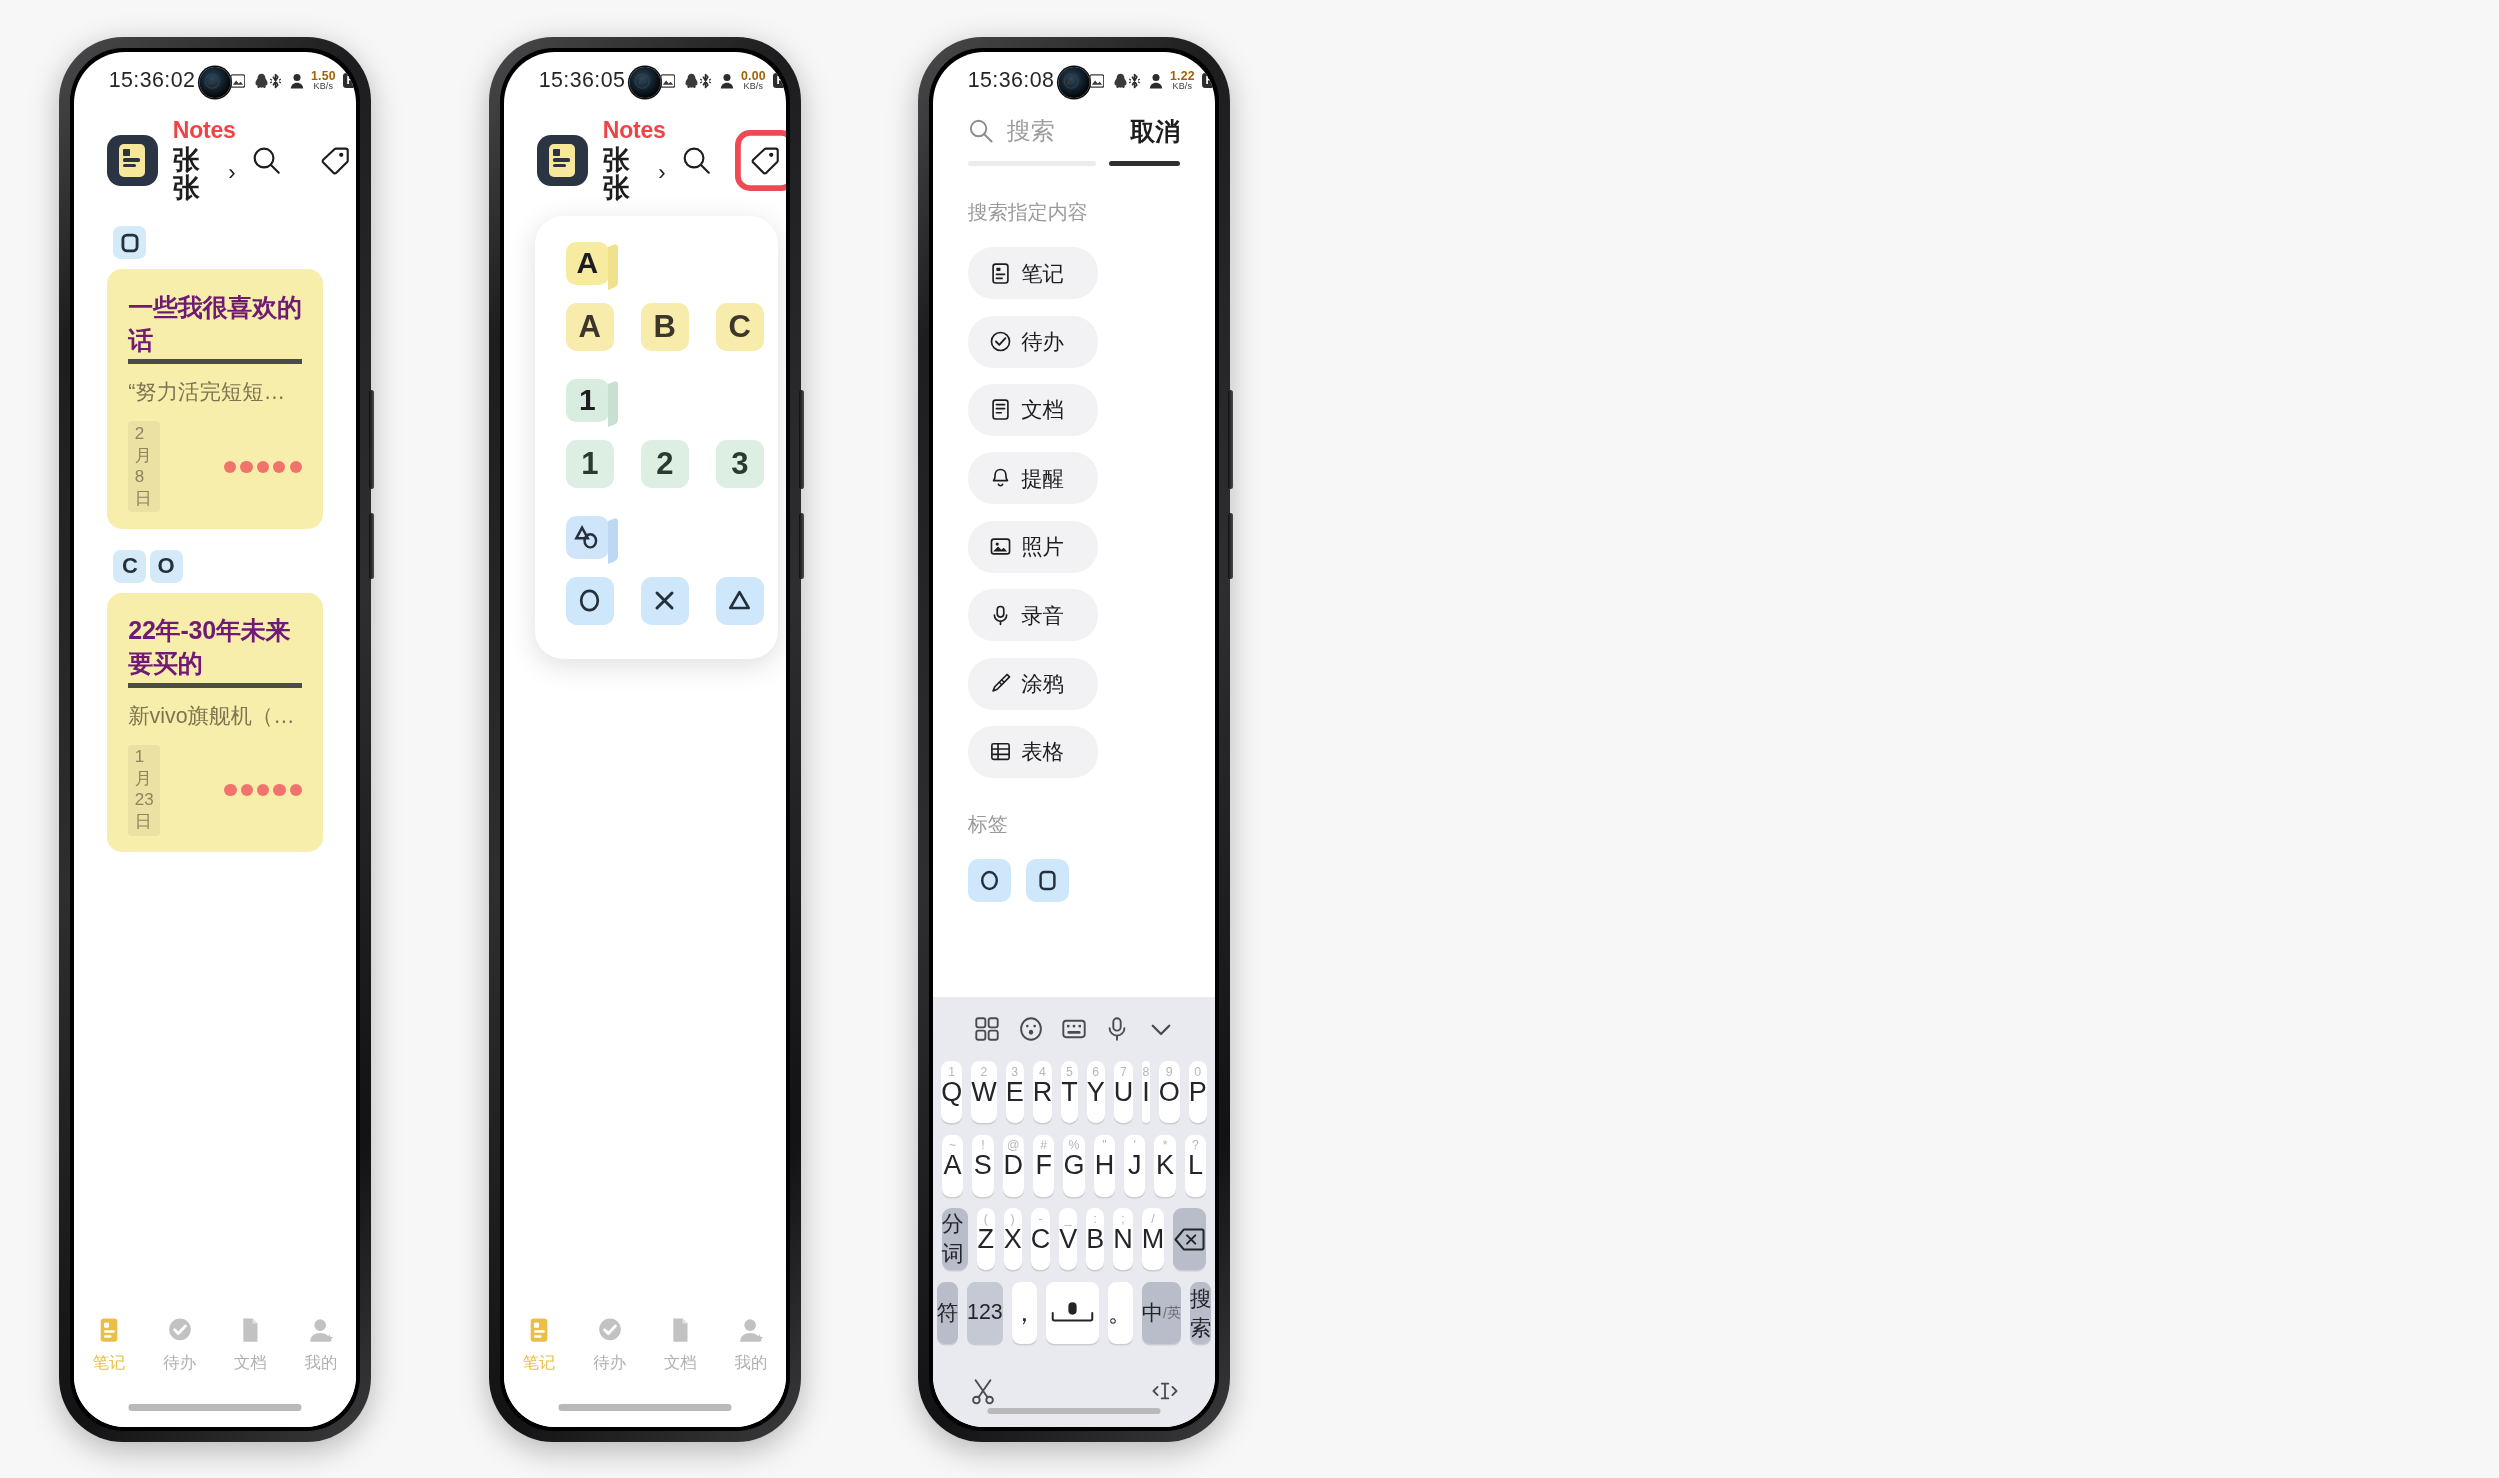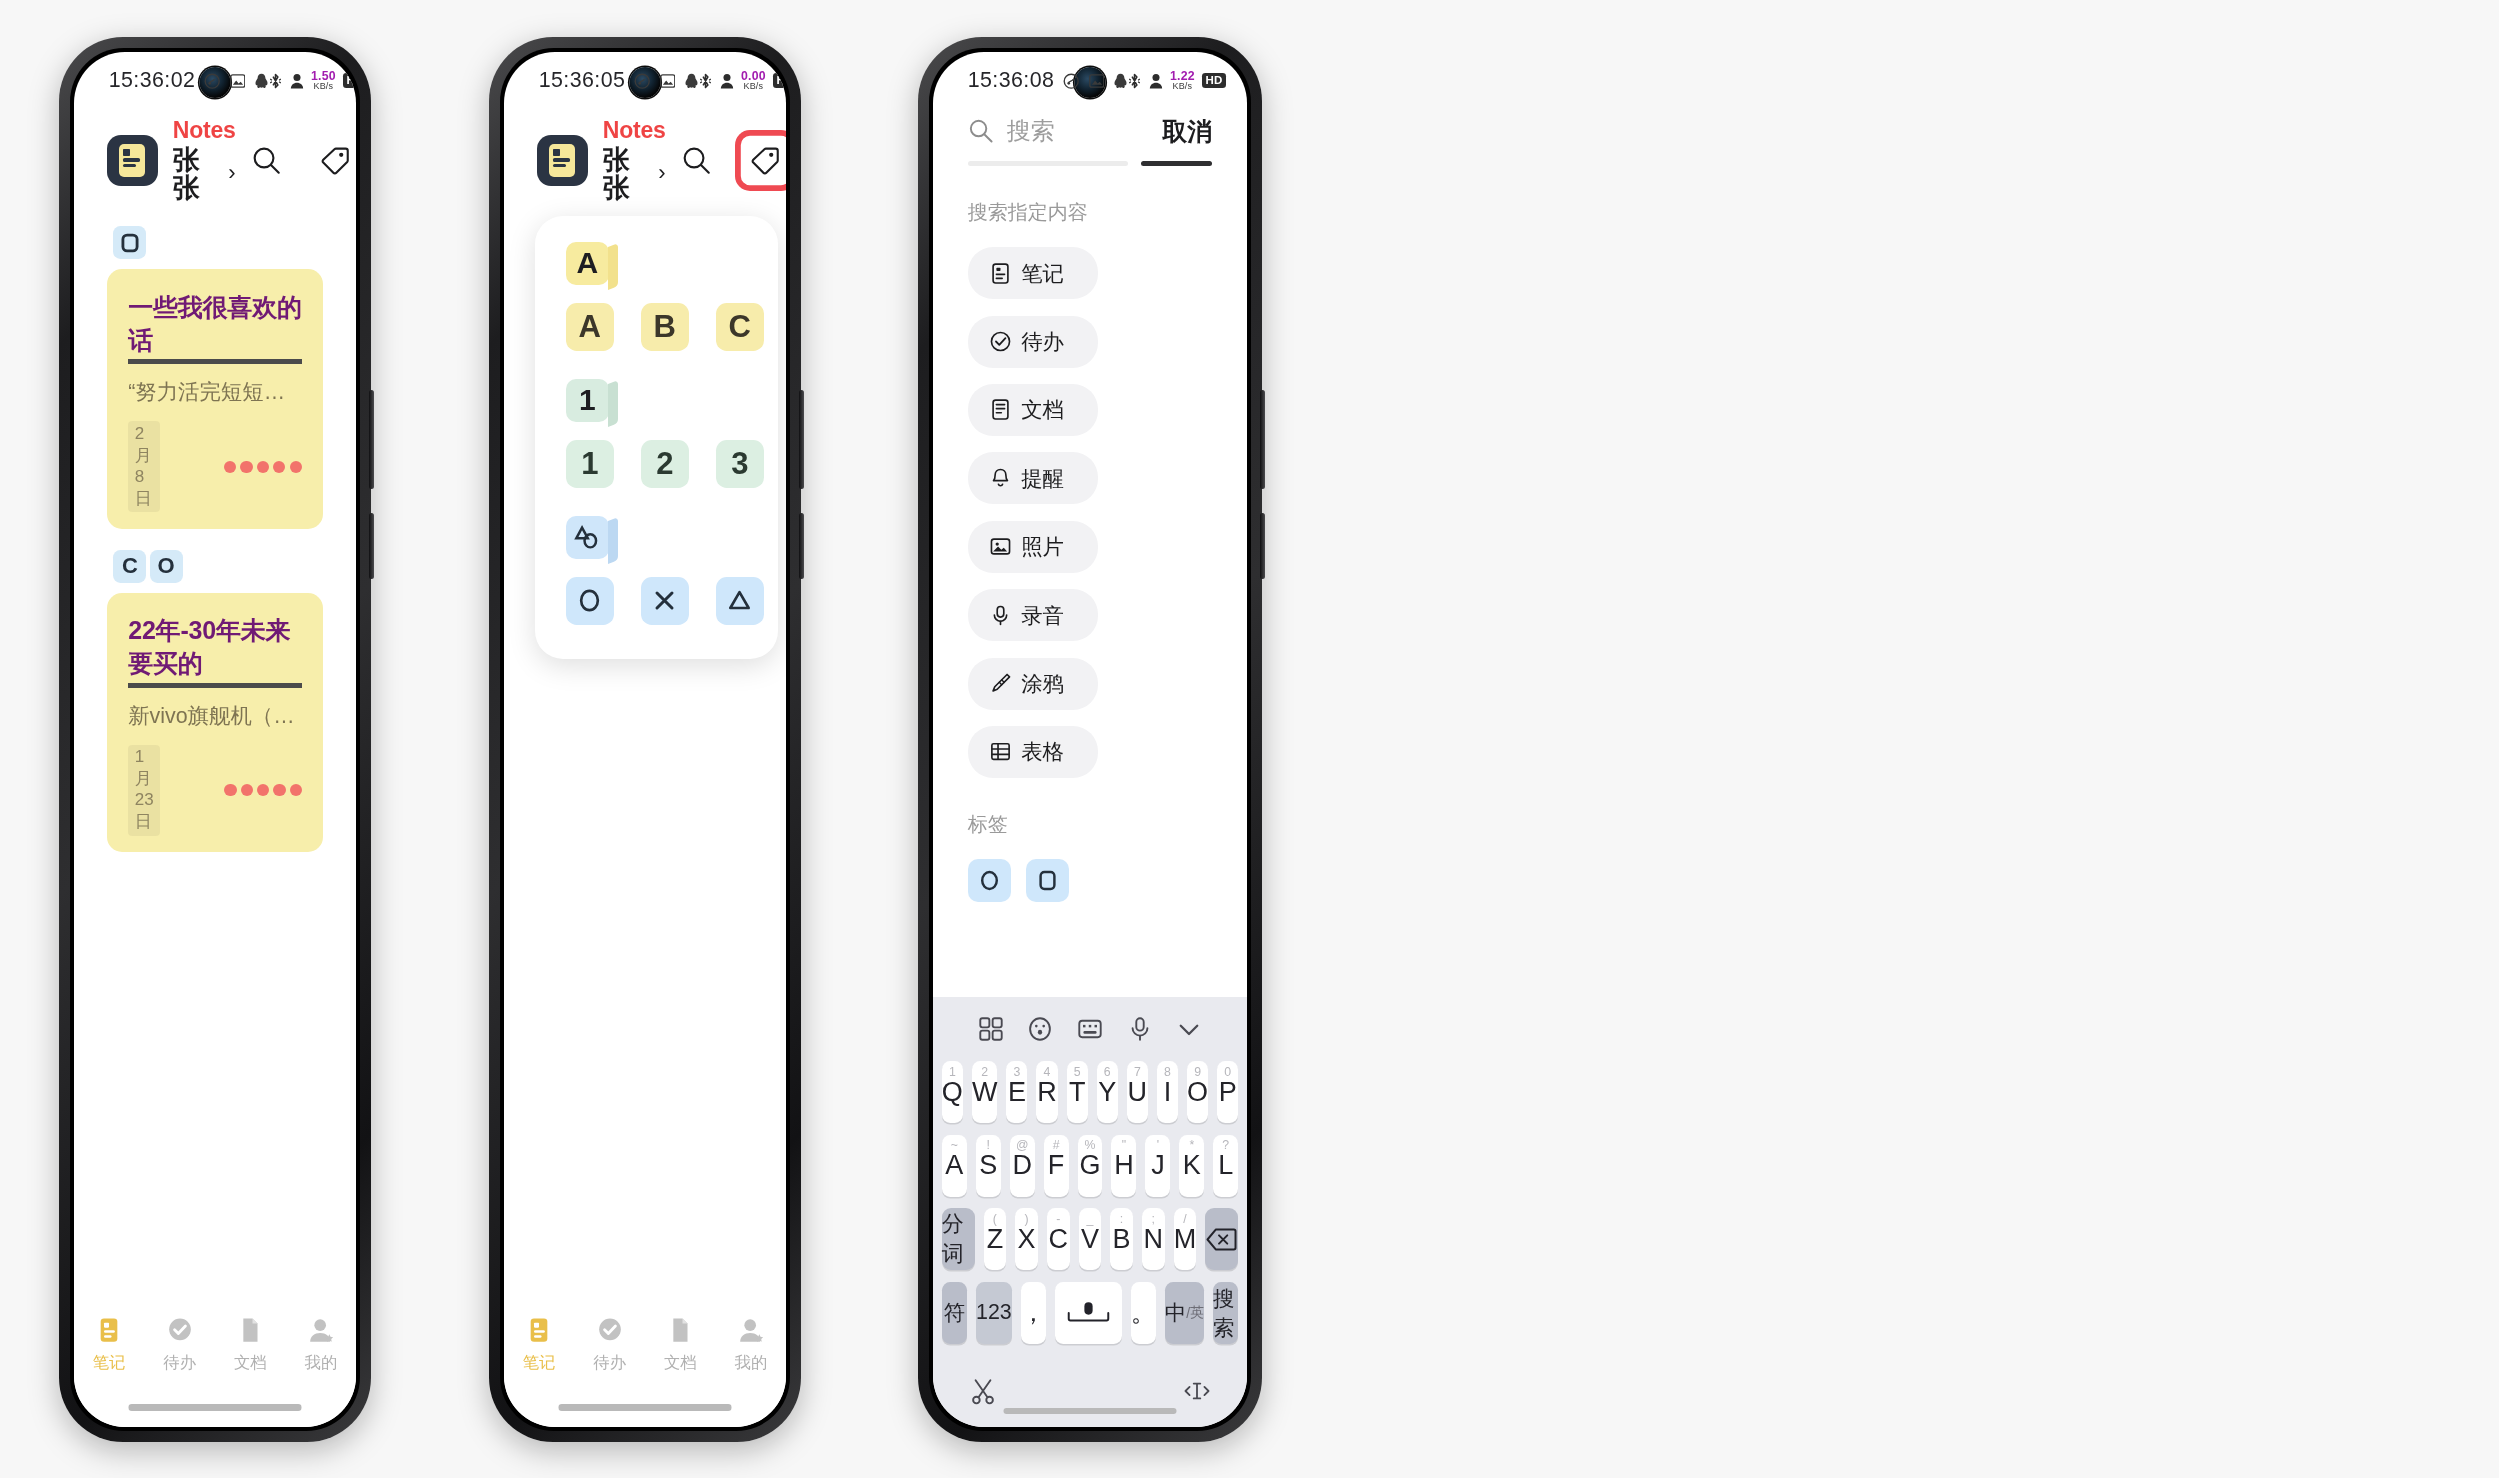--- a/index.html
+++ b/index.html
@@ -48,21 +48,21 @@
     color: #2a2a2a;
     font-size: 20.5px;
     letter-spacing: 0.2px;
   }
   .sb-left { display: flex; align-items: center; gap: 9px; }
   .sb-time { font-size: 21.4px; font-weight: 400; color: #26262a; letter-spacing:0.4px;}
   .sb-ico { display: inline-flex; align-items: center; }
   .sb-spacer { flex: 1; }
   .sb-right { display: flex; align-items: center; gap: 7.4px; }
   .sb-speed { display: flex; flex-direction: column; align-items: center; line-height: 1; }
-  .sb-speed .v { font-size: 12.3px; font-weight: 600; color:#a21caf;}
+  .sb-speed .v { font-size: 12.3px; font-weight: 600; color:#a16207;}
   .sb-speed .u { font-size: 9px; color: #3a3a3a; }
   .sb-hd {
     font-size: 11.5px; font-weight: 700; color: #fff; background: #2d2d2d;
     border-radius: 3.3px; padding: 1.6px 3.3px; line-height: 1;
   }
   .punch {
     position: absolute; left: 50%; transform: translateX(-50%);
     top: 15px; width: 31px; height: 31px; border-radius: 50%;
     background: radial-gradient(circle at 42% 38%, #2b4a63 0%, #10212e 42%, #050607 70%, #000 100%);
     box-shadow: 0 0 0 1.6px #0b0b0b;
@@ -590,21 +590,21 @@
               </svg>
             <span class="lbl">我的</span>
           </div>
           <div class="home-ind"></div>
         </div>
 
       </div>
     </div>
   </div>
 
-  <div class="phone" style="left:918px; top:37px; width:344px; height:1405px;">
+  <div class="phone" style="left:918px; top:37px; width:312px; height:1405px;">
     <div class="side-btn" style="top:353px; height:99px;"></div>
     <div class="side-btn" style="top:476px; height:66px;"></div>
     <div class="phone-inner">
       <div class="screen">
 
         <div class="punch"></div>
         <div class="statusbar">
           <div class="sb-left">
             <span class="sb-time">15:36:08</span>
             <span class="sb-ico">

